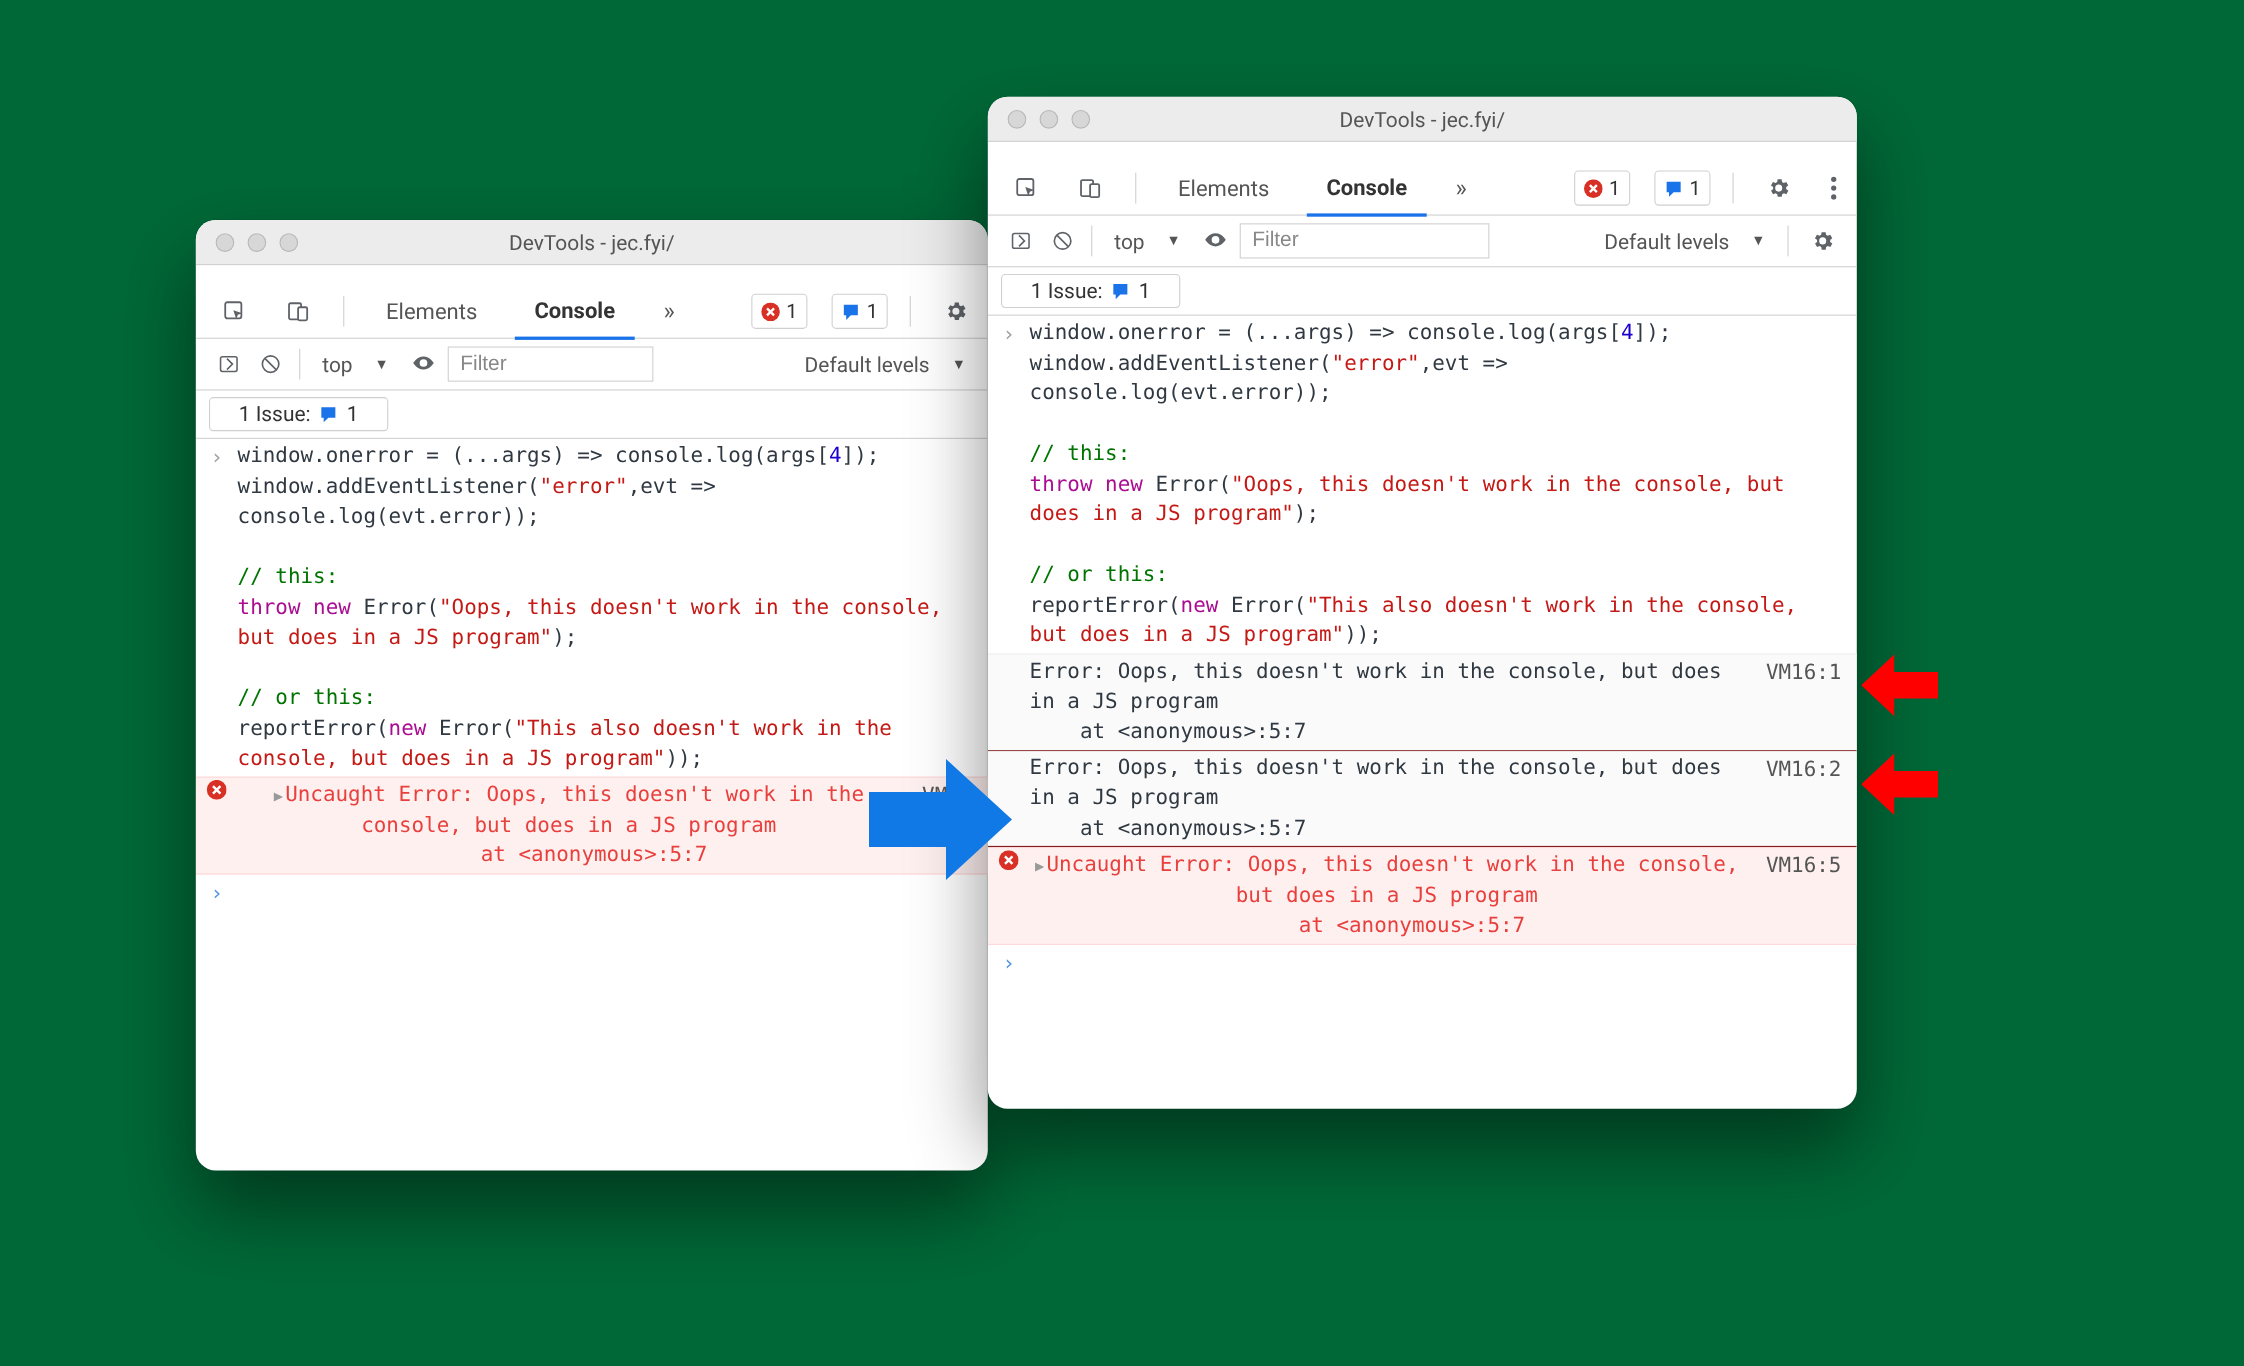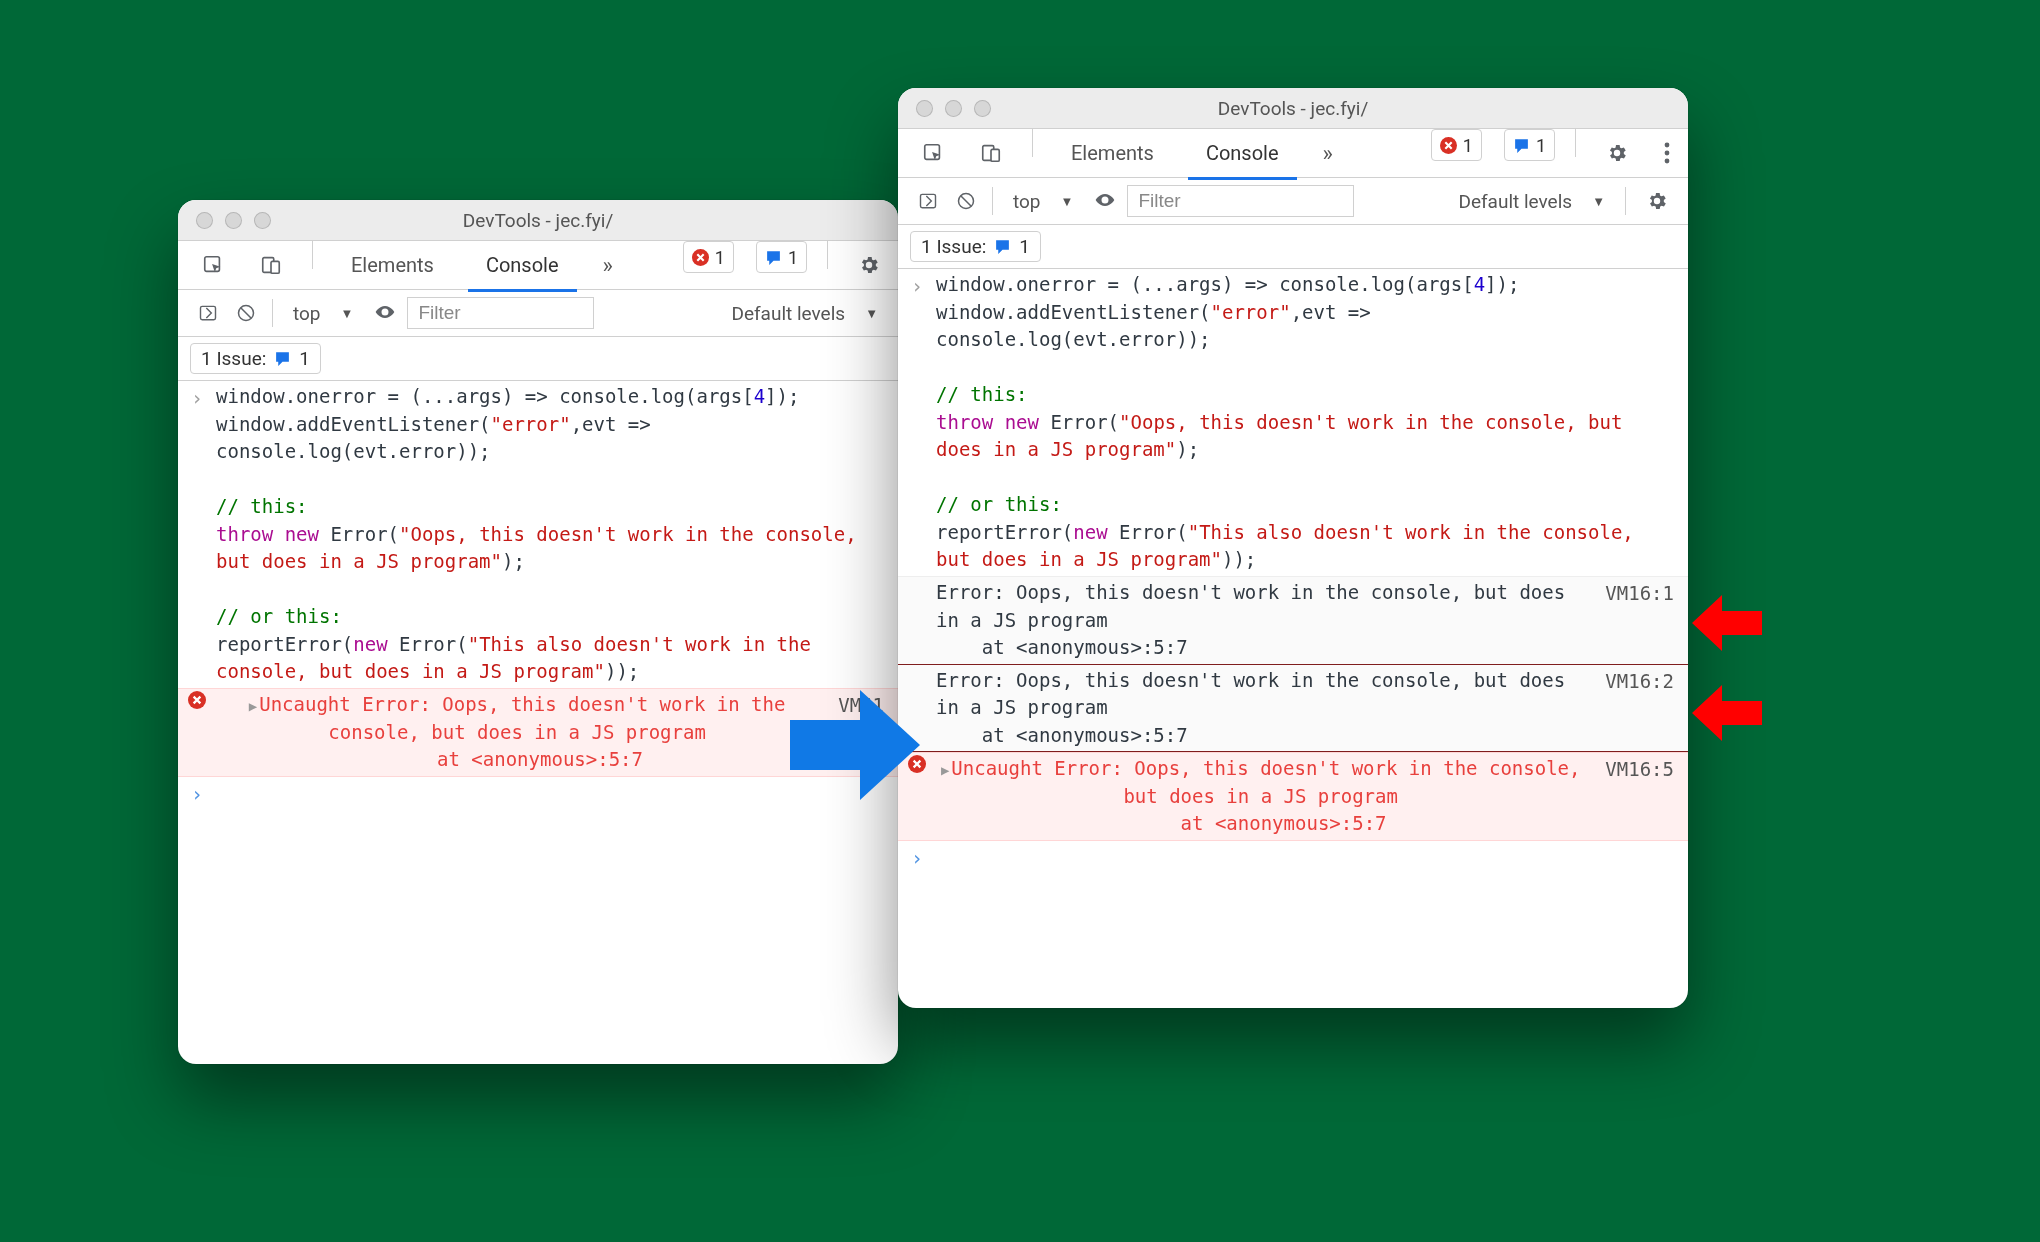--- a/index.html
+++ b/index.html
@@ -48,29 +48,29 @@
     height:40px;
     display:flex;
     align-items:center;
     position:relative;
     border-bottom:1px solid var(--border);
   }
   .traffic{display:flex;gap:12px;padding-left:18px}
   .dot{width:17px;height:17px;border-radius:50%;background:#d7d7d7;box-shadow:inset 0 0 0 1px rgba(0,0,0,.15)}
   .title{position:absolute;left:0;right:0;text-align:center;font-size:19px;color:#555}
   .tabs{
-    height:48px;display:flex;align-items:flex-start;border-bottom:1px solid var(--border);
-    padding:0 8px 0 14px;gap:16px;
+    height:48px;display:flex;align-items:center;border-bottom:1px solid var(--border);
+    padding:18px 8px 0 14px;gap:16px;
   }
   .tabs .spacer{flex:1}
   .iconbtn{display:inline-flex;align-items:center;justify-content:center;color:var(--muted);padding:0 10px;height:48px;}
   .iconbtn svg{display:block}
   .divider{width:1px;height:28px;background:var(--border);margin:0 4px}
   .tab{padding:0 18px;height:48px;display:flex;align-items:center;font-size:20px;color:#555}
-  .tab.active{color:#333;border-bottom:3px solid var(--tab-active);font-weight:400;margin-bottom:-1px}
+  .tab.active{color:#333;border-bottom:3px solid var(--tab-active);font-weight:700;margin-bottom:-1px}
   .badge{
     display:inline-flex;align-items:center;gap:6px;border:1px solid var(--border);
     border-radius:4px;padding:2px 8px;font-size:18px;color:#333;height:26px;
     margin-left:6px;
   }
   .badge .dotico{width:17px;height:17px}
   .morebtn{padding:0 10px;color:var(--muted)}
 
   .toolbar{
     height:46px;display:flex;align-items:center;border-bottom:1px solid var(--border);
@@ -79,21 +79,21 @@
   .select{display:inline-flex;align-items:center;gap:20px;padding:0 10px}
   .select .tri{font-size:13px;color:#555}
   .filter{border:1px solid var(--border);height:30px;padding:0 10px;font-size:19px;color:#333;background:#fff;}
   .filter::placeholder{color:#888}
   .toolbar .spacer{flex:1}
 
   .issues{
     padding:6px 12px;display:flex;border-bottom:1px solid var(--border);
   }
   .issuebox{
-    border:1px solid var(--border);border-radius:4px;padding:3px 10px;font-size:19px;color:#333;
+    border:1px solid var(--border);border-radius:4px;padding:3px 26px;font-size:19px;color:#333;
     display:inline-flex;align-items:center;gap:8px;
   }
 
   .console{
     font-family:Menlo,Consolas,Monaco,monospace;
     font-size:19px;line-height:1.45;
     flex:1;overflow:auto;
   }
   .row{display:flex;gap:10px;padding:2px 14px 2px 10px;align-items:flex-start}
   .gut{width:18px;flex:0 0 18px;color:#a0a0a0;text-align:center;user-select:none;padding-top:2px}

